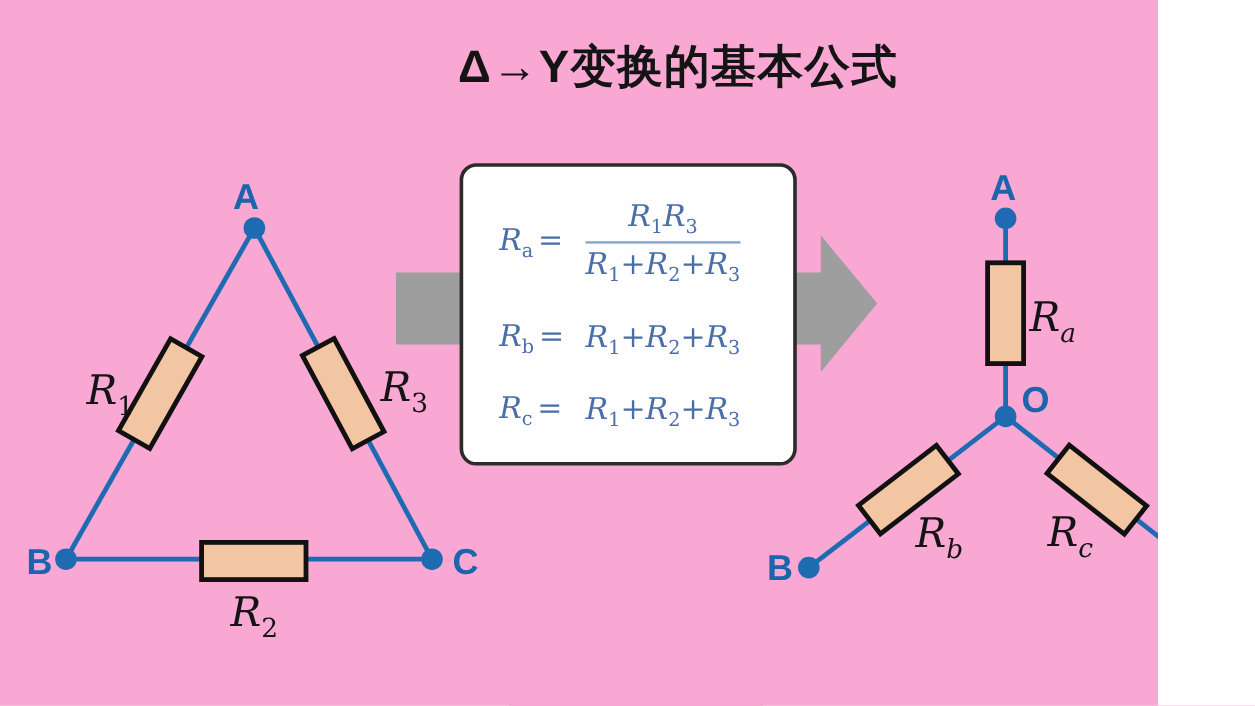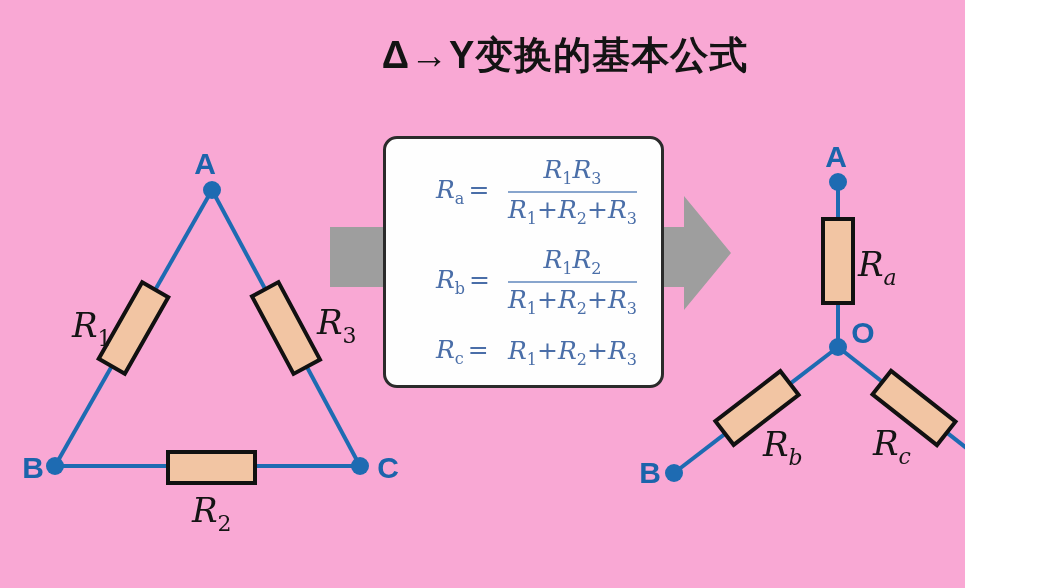--- a/index.html
+++ b/index.html
@@ -39,21 +39,20 @@
     position:absolute;z-index:2;
     left:383px;top:136px;
     width:281px;height:252px;
     box-sizing:border-box;
     background:#fefefe;
     border:3px solid #2b2b2b;
     border-radius:14px;
     display:flex;flex-direction:column;
     justify-content:space-evenly;
     color:#4a6ea8;
-    padding-left:20px;
   }
   .formula-row{
     display:flex;align-items:center;
     padding-left:30px;gap:10px;
   }
   .mi{font-family:"DejaVu Serif",serif;font-style:italic;}
   .lhs{font-size:25px;width:62px;white-space:nowrap;}
   .eq{font-family:"DejaVu Serif",serif;font-style:normal;margin-left:4px;}
   .frac{display:inline-block;text-align:center;font-size:25px;}
   .num{display:block;border-bottom:2px solid #88a5cd;padding:0 12px 3px 12px;white-space:nowrap;}
@@ -125,21 +124,20 @@
       <span class="lhs"><span class="mi">R</span><sub class="fsub mi">a</sub><span class="eq">=</span></span>
       <span class="frac">
         <span class="num"><span class="mi">R</span><sub class="fsub">1</sub><span class="mi">R</span><sub class="fsub">3</sub></span>
         <span class="den"><span class="mi">R</span><sub class="fsub">1</sub><span class="op">+</span><span class="mi">R</span><sub class="fsub">2</sub><span class="op">+</span><span class="mi">R</span><sub class="fsub">3</sub></span>
       </span>
     </div>
 
     <div class="formula-row">
       <span class="lhs"><span class="mi">R</span><sub class="fsub mi">b</sub><span class="eq">=</span></span>
       <span class="frac">
-        <span class="num"><span class="mi">R</span><sub class="fsub">1</sub><span class="mi">R</span><sub class="fsub">2</sub></span>
         <span class="den"><span class="mi">R</span><sub class="fsub">1</sub><span class="op">+</span><span class="mi">R</span><sub class="fsub">2</sub><span class="op">+</span><span class="mi">R</span><sub class="fsub">3</sub></span>
       </span>
     </div>
 
     <div class="formula-row">
       <span class="lhs"><span class="mi">R</span><sub class="fsub mi">c</sub><span class="eq">=</span></span>
       <span class="frac">
         <span class="den"><span class="mi">R</span><sub class="fsub">1</sub><span class="op">+</span><span class="mi">R</span><sub class="fsub">2</sub><span class="op">+</span><span class="mi">R</span><sub class="fsub">3</sub></span>
       </span>
     </div>

